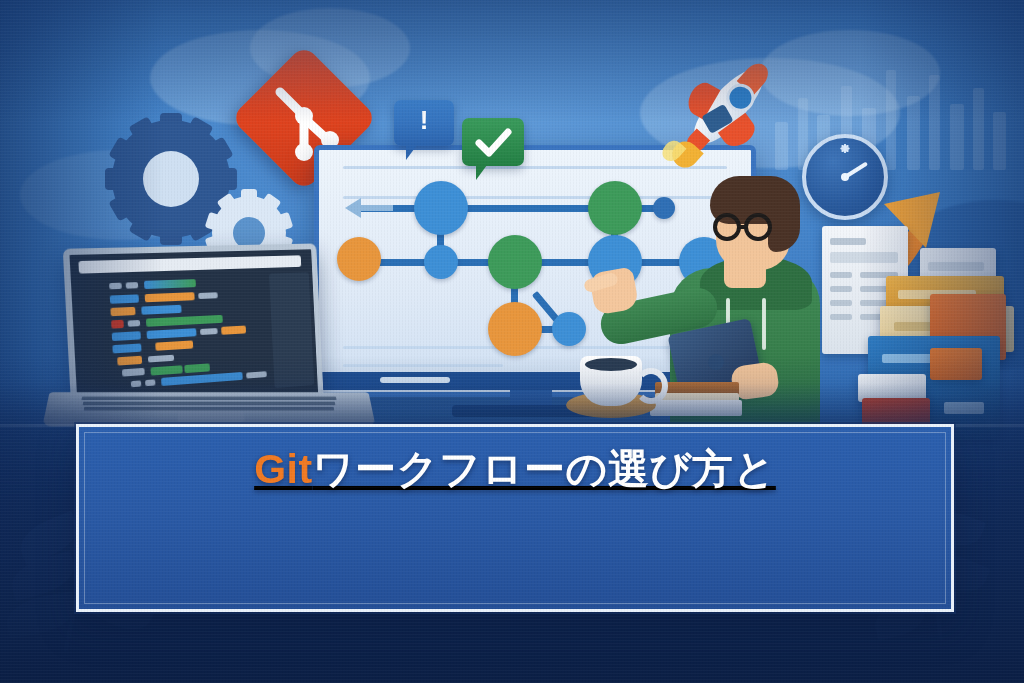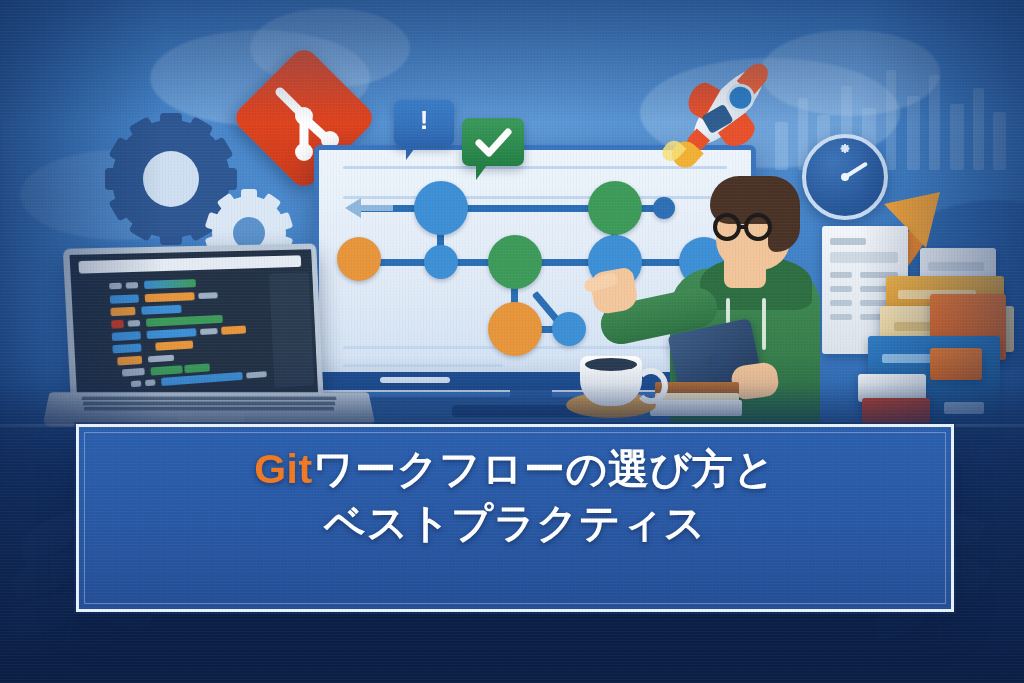--- a/index.html
+++ b/index.html
@@ -113,21 +113,21 @@
   .growth{position:absolute;}
 
   
   .frame{
     position:absolute;left:76px;top:424px;width:872px;height:182px;
     background:linear-gradient(180deg,#2b5fae 0%,#2a5aa6 45%,#244f97 100%);
     border:3px solid #e9f1fa;
     box-shadow:0 0 0 2px rgba(20,48,100,.55), 0 14px 34px rgba(8,24,58,.45);
   }
   .frame-inner{position:absolute;inset:5px;border:1px solid rgba(233,241,250,.35);}
-  .t-lines{position:absolute;left:0;right:0;top:18px;text-align:center;}
+  .t-lines{position:absolute;left:0;right:0;top:18px;text-align:center;text-decoration:underline;}
   .t1{
     font-size:41px;font-weight:bold;color:#ffffff;letter-spacing:.5px;line-height:1.18;
     text-shadow:0 2px 5px rgba(8,24,58,.5);white-space:nowrap;
   }
   .t1 .accent{color:#f07a23;}
   .t2{
     margin-top:6px;
     font-size:41px;font-weight:bold;color:#ffffff;letter-spacing:.5px;line-height:1.18;
     text-shadow:0 2px 5px rgba(8,24,58,.5);white-space:nowrap;
   }
@@ -424,18 +424,17 @@
     <div class="leaf" style="left:74px;top:92px;width:54px;height:34px;transform:rotate(24deg);"></div>
     <div class="leaf" style="left:16px;top:138px;width:52px;height:32px;transform:rotate(-14deg);"></div>
   </div>
 
   <div class="bg-vign"></div>
 
   <div class="frame">
     <div class="frame-inner"></div>
     <div class="t-lines">
       <div class="t1"><span class="accent">Git</span><span>ワークフローの選び方と</span></div>
-      <div class="t2">ベストプラクティス</div>
     </div>
   </div>
 
   <div class="noise"></div>
 </div>
 
 </body></html>

